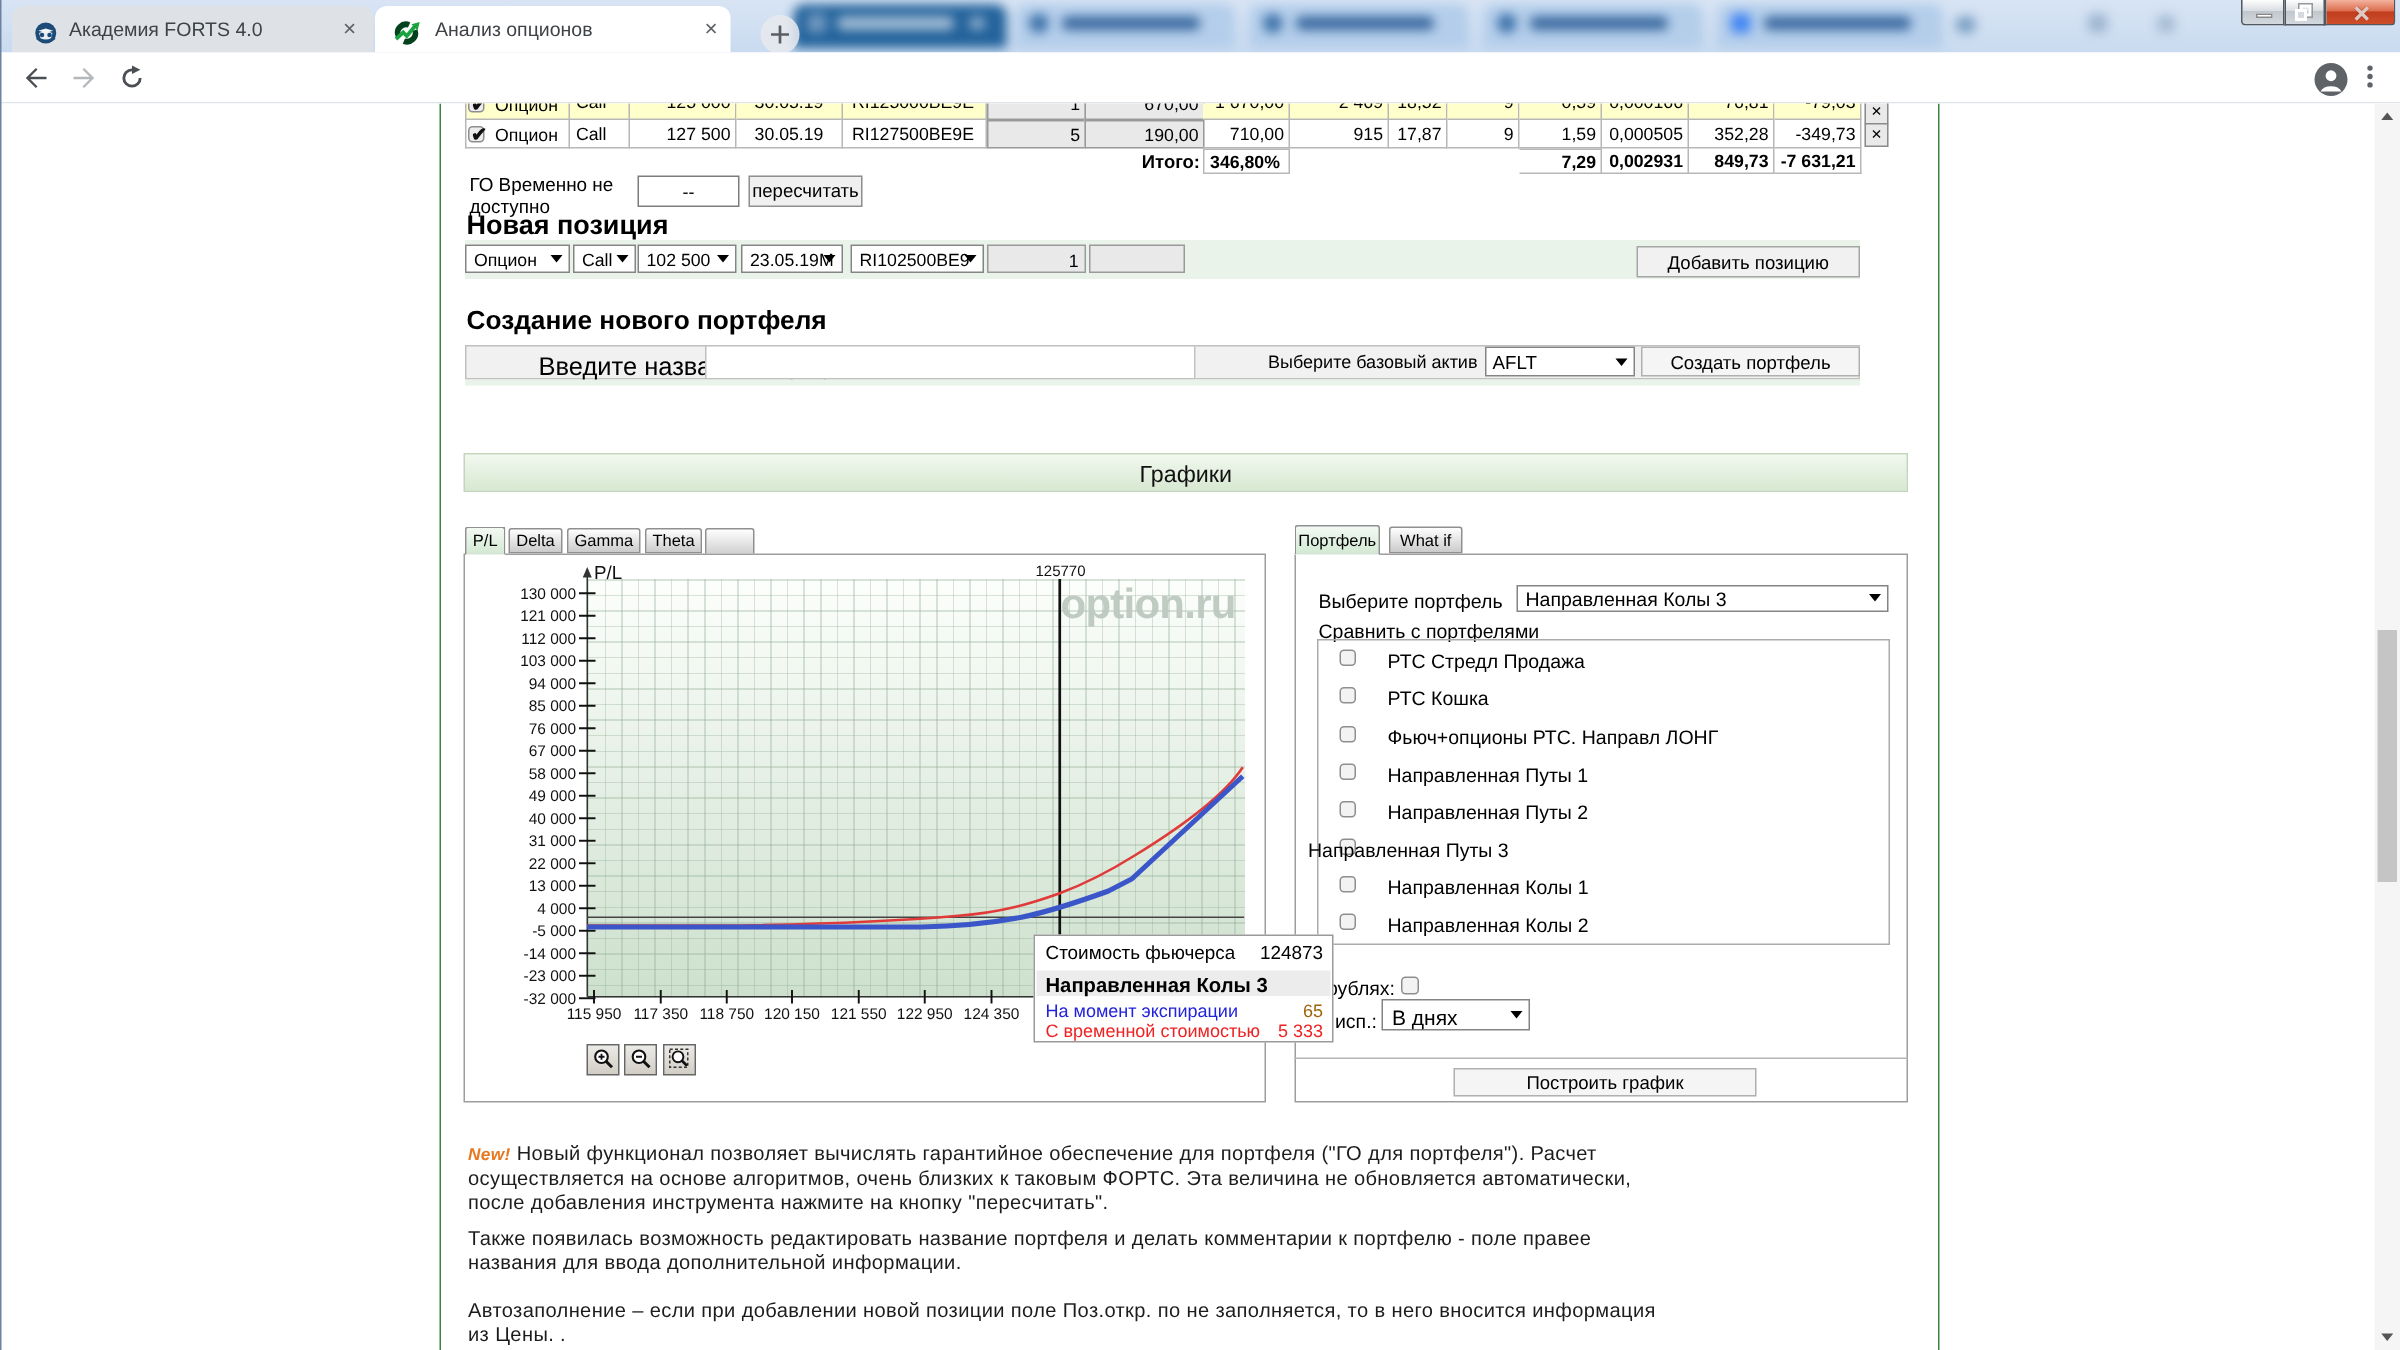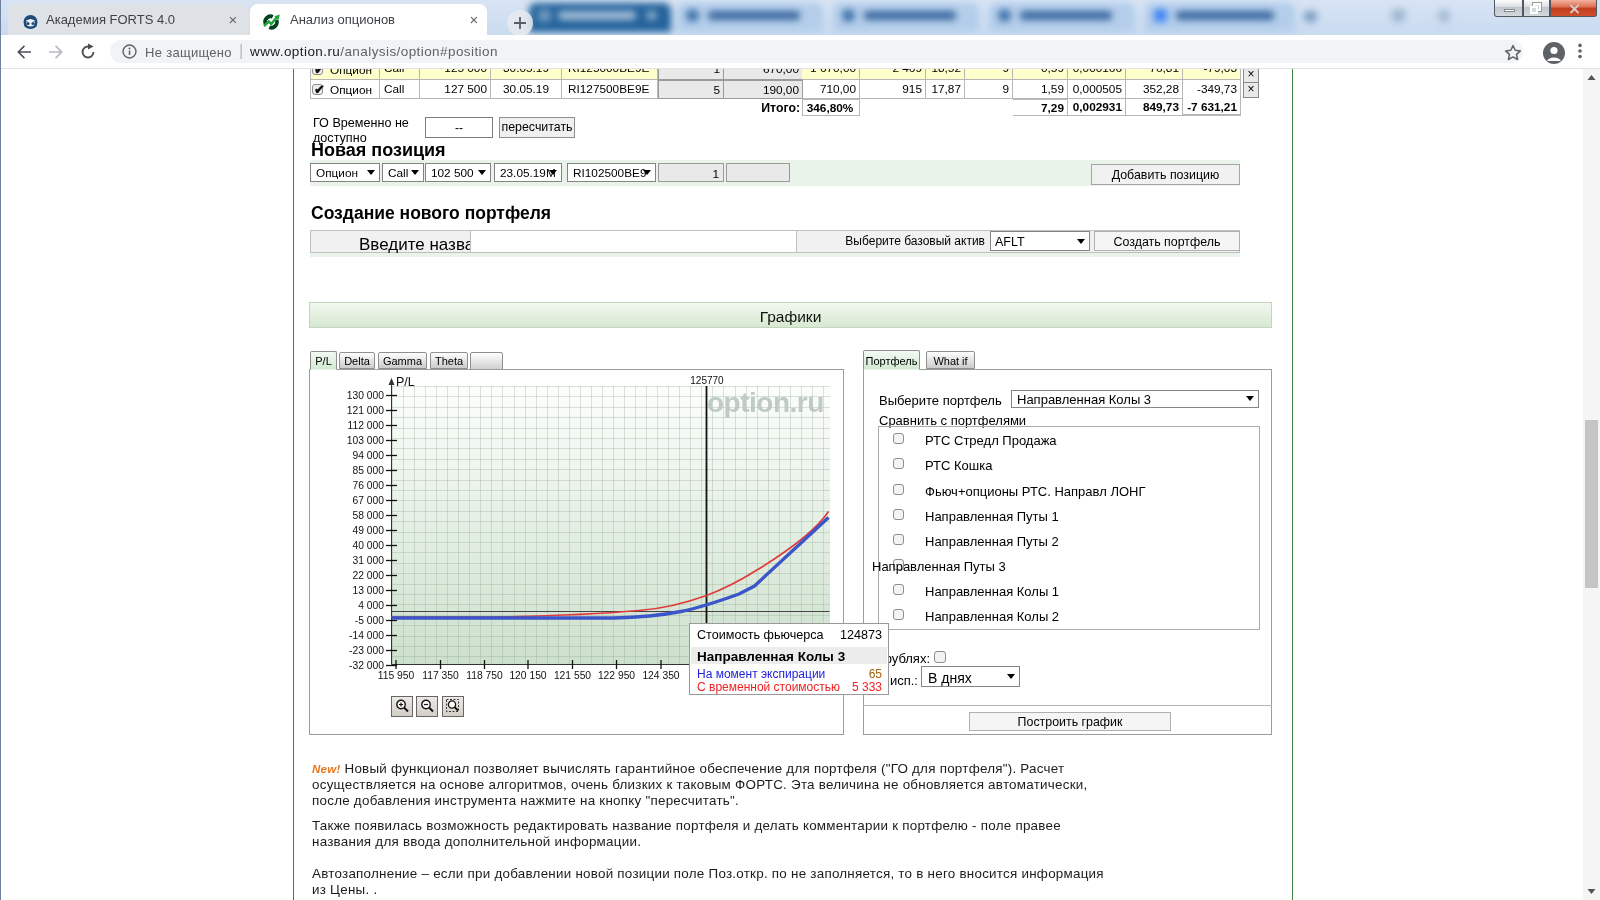--- a/index.html
+++ b/index.html
@@ -135,33 +135,20 @@
   <svg class="navic" style="left:15px;top:8px" width="18" height="18" viewBox="0 0 18 18">
     <path d="M16 8.2 H5.2 L10 3.4 L8.9 2.3 L2.2 9 L8.9 15.7 L10 14.6 L5.2 9.8 H16 Z" fill="#4b4f54"></path>
     </svg>
   <svg class="navic" style="left:47px;top:8px" width="18" height="18" viewBox="0 0 18 18">
     <path d="M2 8.2 H12.8 L8 3.4 L9.1 2.3 L15.8 9 L9.1 15.7 L8 14.6 L12.8 9.8 H2 Z" fill="#b4b8bd"></path>
     </svg>
   <svg class="navic" style="left:79px;top:8px" width="18" height="18" viewBox="0 0 18 18">
     <path d="M9 2.6 a6.4 6.4 0 1 0 6.4 6.4 h-1.9 a4.5 4.5 0 1 1 -4.5 -4.5 Z" fill="#4b4f54"></path>
     <path d="M9 0.6 L9 6.4 L14.6 3.5 Z" fill="#4b4f54"></path>
     </svg>
-  <div id="omnibox">
-    <svg class="abs" style="left:12px;top:4px" width="15" height="15" viewBox="0 0 16 16">
-      <circle cx="8" cy="8" r="6.9" fill="none" stroke="#5f6368" stroke-width="1.5"></circle>
-      <rect x="7.2" y="7" width="1.7" height="4.6" fill="#5f6368"></rect>
-      <circle cx="8" cy="4.8" r="1.05" fill="#5f6368"></circle>
-      </svg>
-    <span class="abs" style="left:35px;top:5px;letter-spacing:0.3px;">Не защищено</span>
-    <span class="abs" style="left:129px;top:1px;color:#babec2;font-size:17px;font-weight:100;">|</span>
-    <span class="abs" style="left:140px;top:4px;font-size:13.5px;color:#202124;letter-spacing:0.42px;">www.option.ru<span style="color:#5f6368">/analysis/option#position</span></span>
-    <svg class="abs" style="left:1394px;top:4px" width="18" height="18" viewBox="0 0 18 18">
-      <path d="M9 1.6 L11.2 6.3 L16.4 6.9 L12.5 10.4 L13.6 15.5 L9 12.9 L4.4 15.5 L5.5 10.4 L1.6 6.9 L6.8 6.3 Z" fill="none" stroke="#5f6368" stroke-width="1.5" stroke-linejoin="round"></path>
-      </svg>
-  </div>
   <svg class="navic" style="left:1542px;top:6px" width="24" height="24" viewBox="0 0 24 24">
     <circle cx="12" cy="12" r="11" fill="#5f6368"></circle>
     <circle cx="12" cy="9.5" r="3.6" fill="#fff"></circle>
     <path d="M5 20 a7.5 5.5 0 0 1 14 0 Z" fill="#fff"></path>
     </svg>
   <svg class="navic" style="left:1571px;top:7px" width="18" height="18" viewBox="0 0 18 18">
     <circle cx="9" cy="3.4" r="1.8" fill="#5f6368"></circle>
       <circle cx="9" cy="9" r="1.8" fill="#5f6368"></circle>
     <circle cx="9" cy="14.6" r="1.8" fill="#5f6368"></circle>
     </svg>
@@ -207,21 +194,21 @@
     <div class="cell" style="left:562px;top:11px;width:96px;height:19px;padding:2px 0 0 6px;">RI127500BE9E</div>
     <div class="cell num gray" style="left:658px;top:11px;width:66px;height:19px;padding-top:2px;">5</div>
     <div class="cell num gray" style="left:723px;top:11px;width:80px;height:19px;padding-top:2px;">190,00</div>
     <div class="cell num" style="left:802px;top:11px;width:58px;height:19px;padding-top:2px;">710,00</div>
     <div class="cell num" style="left:860px;top:11px;width:66px;height:19px;padding-top:2px;">915</div>
     <div class="cell num" style="left:926px;top:11px;width:39px;height:19px;padding-top:2px;">17,87</div>
     <div class="cell num" style="left:965px;top:11px;width:48px;height:19px;padding-top:2px;">9</div>
     <div class="cell num" style="left:1013px;top:11px;width:55px;height:19px;padding-top:2px;">1,59</div>
     <div class="cell num" style="left:1068px;top:11px;width:58px;height:19px;padding-top:2px;">0,000505</div>
     <div class="cell num" style="left:1126px;top:11px;width:57px;height:19px;padding-top:2px;">352,28</div>
-    <div class="cell num" style="left:1183px;top:11px;width:58px;height:35px;padding-top:2px;">-349,73</div>
+    <div class="cell num" style="left:1183px;top:11px;width:58px;height:19px;padding-top:2px;">-349,73</div>
     <div class="btn" style="left:1243px;top:13px;width:16px;height:16px;background:#e9e9e9;border:1px solid #8a8a8a;font-size:12px;line-height:13px;">×</div>
 
     <div class="abs" style="left:700px;top:32px;width:100px;text-align:right;font-weight:bold;font-size:12.3px;">Итого:</div>
     <div class="cell num" style="left:802px;top:30px;width:58px;height:17px;border:1px solid #b7b7b7;font-weight:bold;text-align:center;padding:1px 2px 0 0;">346,80%</div>
     <div class="cell num" style="left:1013px;top:30px;width:55px;height:17px;border:1px solid #b7b7b7;border-left:none;font-weight:bold;padding-top:1px;">7,29</div>
     <div class="cell num" style="left:1068px;top:30px;width:58px;height:17px;font-weight:bold;padding-top:1px;">0,002931</div>
     <div class="cell num" style="left:1126px;top:30px;width:57px;height:17px;font-weight:bold;padding-top:1px;">849,73</div>
     <div class="cell num" style="left:1183px;top:30px;width:58px;height:17px;font-weight:bold;padding-top:1px;">-7 631,21</div>
 
     <div class="abs" style="left:313px;top:47px;width:130px;font-size:12.6px;line-height:14.5px;">ГО Временно не<br>доступно</div>

